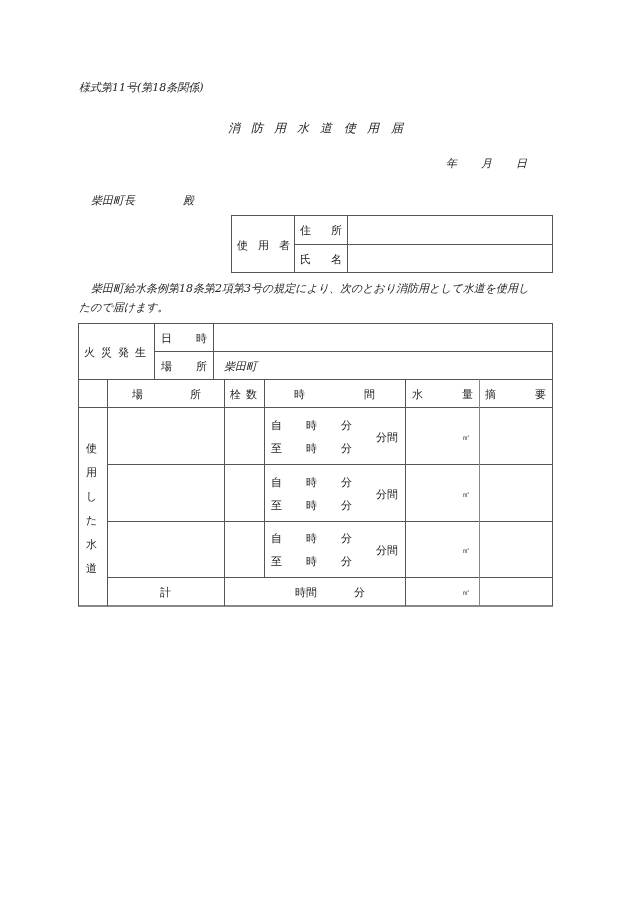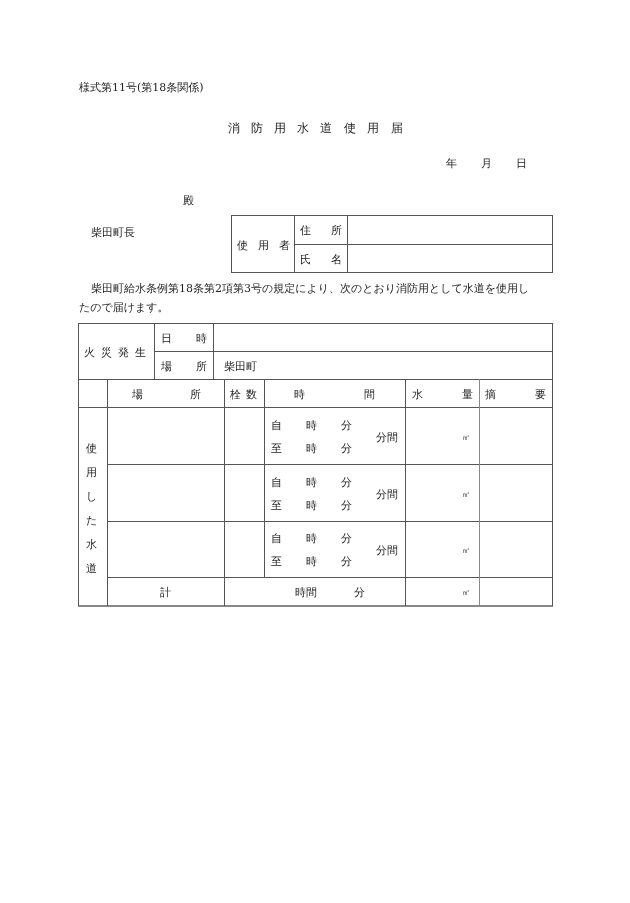--- a/index.html
+++ b/index.html
@@ -1,21 +1,21 @@
 <!DOCTYPE html>
 <html><head>
 <meta charset="utf-8">
 <style>
   html, body { margin:0; padding:0; }
   body {
     width:630px; height:903px; background:#ffffff; position:relative;
     font-family: "DejaVu Serif", "Liberation Serif", serif;
     color:#222; font-size:11px; overflow:hidden;
   }
-  .abs { position:absolute; white-space:nowrap; }
+  .abs { position:absolute; white-space:nowrap;font-style:italic; }
   .line-h { position:absolute; height:1px; background:#555; }
   .line-v { position:absolute; width:1px; background:#555; }
   .cell-text { position:absolute; white-space:nowrap; font-size:11px; }
   .unit { font-size:8px; }
 </style>
 </head>
 <body>
 
 <div class="abs" style="left:79px;top:80px;font-size:11px;">様式第11号(第18条関係)</div>
 
@@ -30,21 +30,21 @@
   <span class="abs" style="left:391px;top:120px;font-size:12px;">届</span>
 </div>
 
 <div>
   <span class="abs" style="left:446px;top:156px;">年</span>
   <span class="abs" style="left:481px;top:156px;">月</span>
   <span class="abs" style="left:516px;top:156px;">日</span>
 </div>
 
 <div>
-  <span class="abs" style="left:91px;top:193px;margin-top:32px;">柴田町長</span>
+  <span class="abs" style="left:91px;top:193px;">柴田町長</span>
   <span class="abs" style="left:183px;top:193px;">殿</span>
 </div>
 
 <div>
   <div class="line-h" style="left:231px;top:215px;width:322px;"></div>
   <div class="line-h" style="left:294px;top:244px;width:259px;"></div>
   <div class="line-h" style="left:231px;top:272px;width:322px;"></div>
   <div class="line-v" style="left:231px;top:215px;height:58px;"></div>
   <div class="line-v" style="left:294px;top:215px;height:58px;"></div>
   <div class="line-v" style="left:347px;top:215px;height:58px;"></div>

